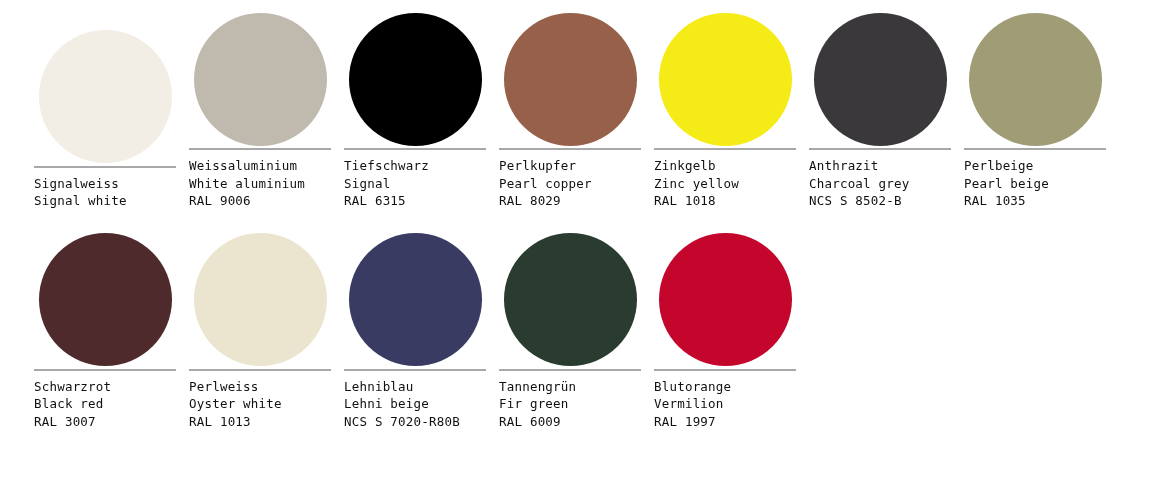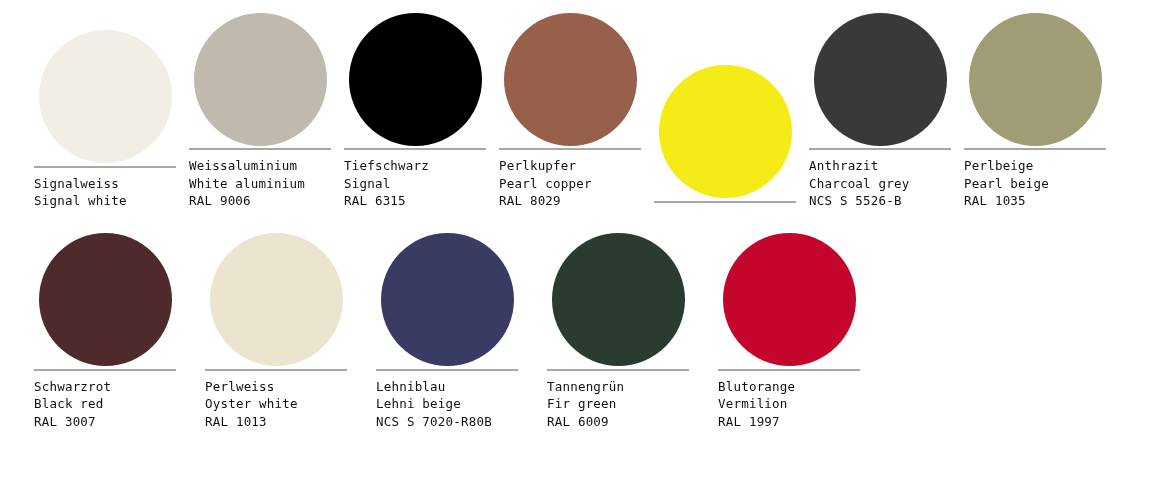--- a/index.html
+++ b/index.html
@@ -17,21 +17,20 @@
     padding: 10px 0 0 34px;
     box-sizing: border-box;
   }
   .swatch-row {
     display: flex;
     flex-direction: row;
     align-items: flex-end;
   }
   .swatch-row + .swatch-row {
     margin-top: 21px;
-    gap: 16px;
   }
   .swatch-cell {
     width: 142px;
     margin-right: 13px;
     box-sizing: border-box;
   }
   .swatch-disc-wrap {
     width: 142px;
     height: 138px;
     display: flex;
@@ -111,31 +110,36 @@
       <div>Pearl copper</div>
       <div>RAL 8029</div>
     </div>
   </div>
 
   <div class="swatch-cell">
     <div class="swatch-disc-wrap">
       <span class="swatch-disc" style="background:#f5eb16;"></span>
     </div>
     <div class="swatch-rule"></div>
+    <div class="swatch-labels">
+      <div>Zinkgelb</div>
+      <div>Zinc yellow</div>
+      <div>RAL 1018</div>
+    </div>
   </div>
 
   <div class="swatch-cell">
     <div class="swatch-disc-wrap">
       <span class="swatch-disc" style="background:#3a383b;"></span>
     </div>
     <div class="swatch-rule"></div>
     <div class="swatch-labels">
       <div>Anthrazit</div>
       <div>Charcoal grey</div>
-      <div>NCS S 5526-B</div>
+      <div>NCS S 8502-B</div>
     </div>
   </div>
 
   <div class="swatch-cell">
     <div class="swatch-disc-wrap">
       <span class="swatch-disc" style="background:#a09c76;"></span>
     </div>
     <div class="swatch-rule"></div>
     <div class="swatch-labels">
       <div>Perlbeige</div>

